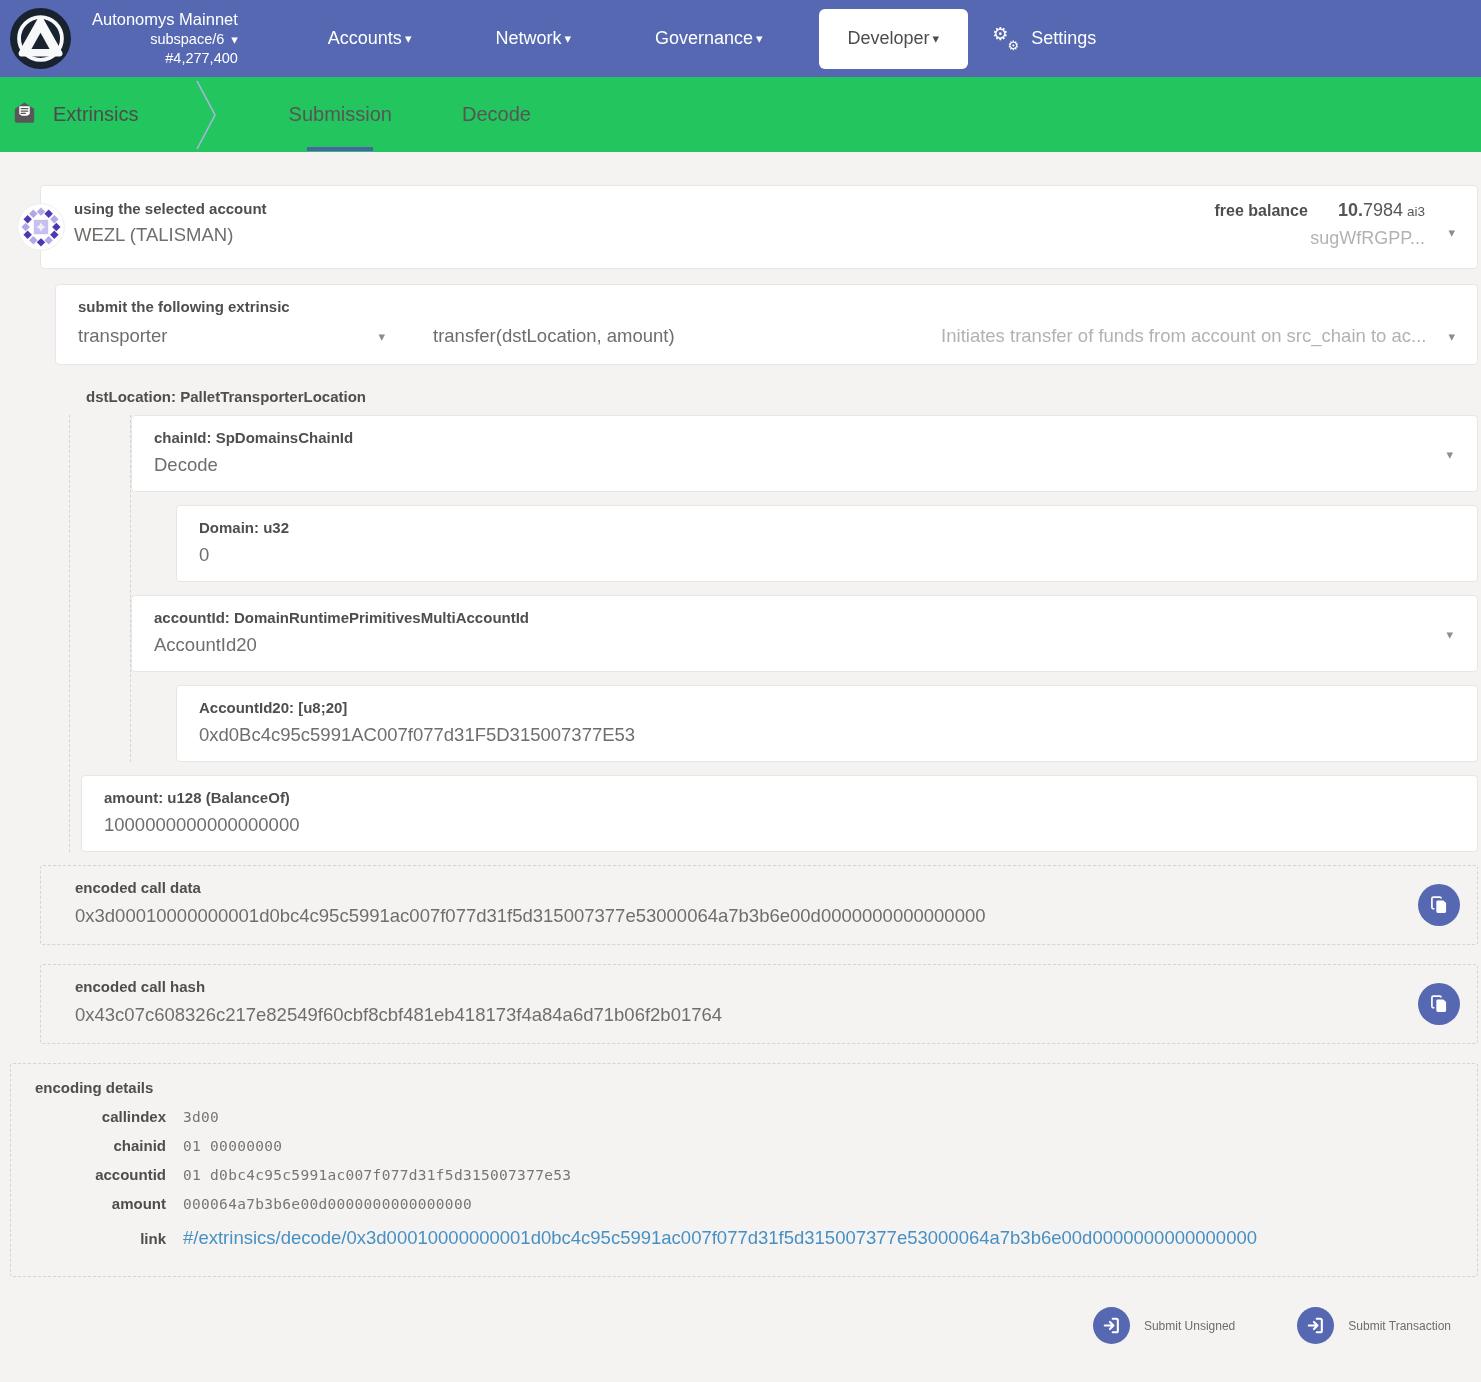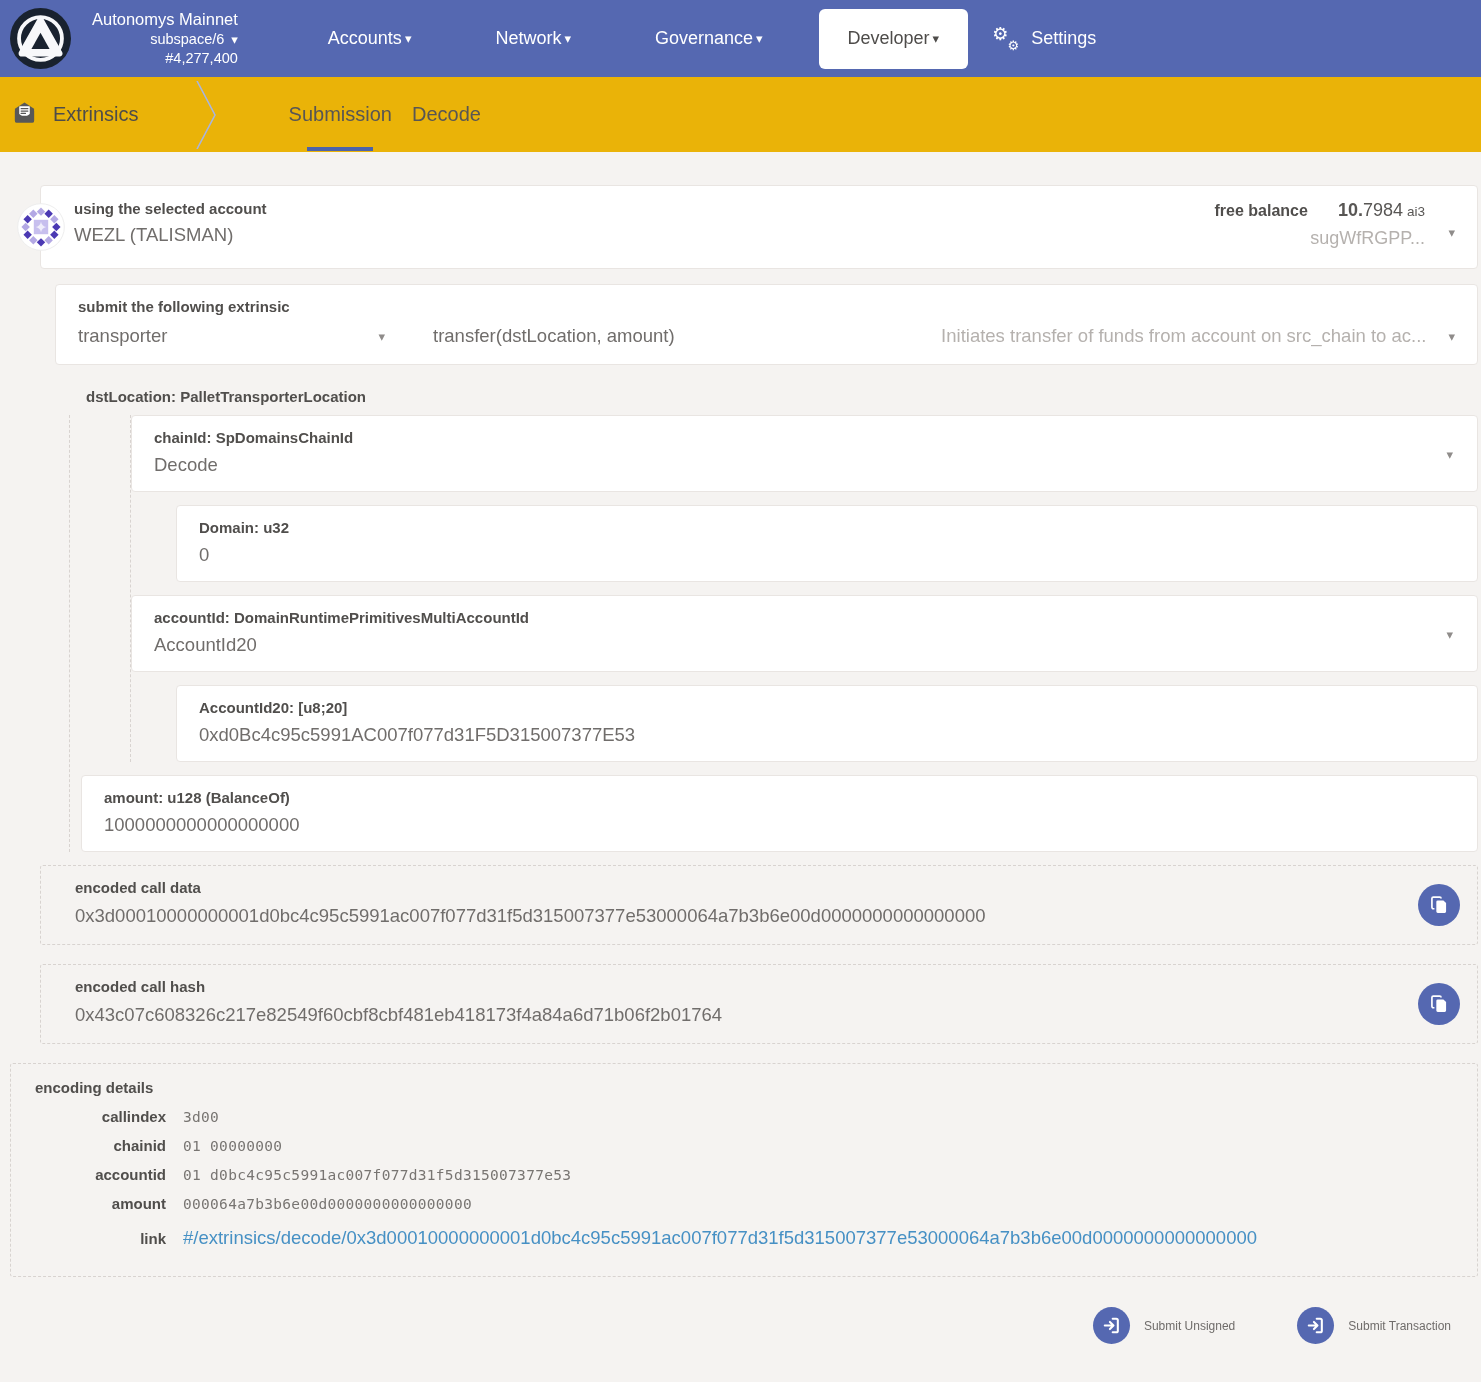--- a/index.html
+++ b/index.html
@@ -21,24 +21,24 @@
   .chain-runtime .caret { margin-left:7px; }
   .nav-menu { display:flex; align-items:center; margin-left:48px; }
   .nav-item { padding:0 42px; font-size:18px; cursor:pointer; display:flex; align-items:center; gap:3px; }
   .nav-item.developer { background:#ffffff; color:#4e4c4a; border-radius:6px; height:60px; padding:0 29px; margin-left:14px; }
   .settings { display:flex; align-items:center; gap:12px; padding:0 24px; font-size:18px; cursor:pointer; }
   .gears { position:relative; width:27px; height:26px; flex:none; }
   .gear1 { position:absolute; top:-3px; left:0; font-size:18px; }
   .gear2 { position:absolute; bottom:-1px; right:0; font-size:13px; }
 
   
-  .tabbar { height:75px; background:#eab308; display:flex; align-items:center; }
+  .tabbar { height:75px; background:#22c55e; display:flex; align-items:center; }
   .crumb { display:flex; align-items:center; gap:17px; margin-left:13px; font-size:20px; color:#4e4c4a; }
   .crumb-chevron { margin-left:56px; height:68px; }
-  .tabs { display:flex; margin-left:60px; height:75px; align-items:center; }
+  .tabs { display:flex; margin-left:60px; gap:50px; height:75px; align-items:center; }
   .tab { position:relative; font-size:20px; color:#585654; padding:0 10px; height:100%; display:flex; align-items:center; cursor:pointer; }
   .tab .underline { position:absolute; bottom:1px; left:50%; transform:translateX(-50%); width:66px; height:4px; background:#4c63a9; }
 
   
   .main { padding-top:33px; }
   .field-label { font-size:15px; font-weight:700; color:#504e4c; }
   .field-value { font-size:18.5px; color:#706d6b; margin-top:7px; }
 
   .account-card { position:relative; margin:0 3px 0 40px; background:#fff;
     border:1px solid #e9e5e2; border-radius:4px; min-height:84px; padding:14px 22px 14px 33px; }

